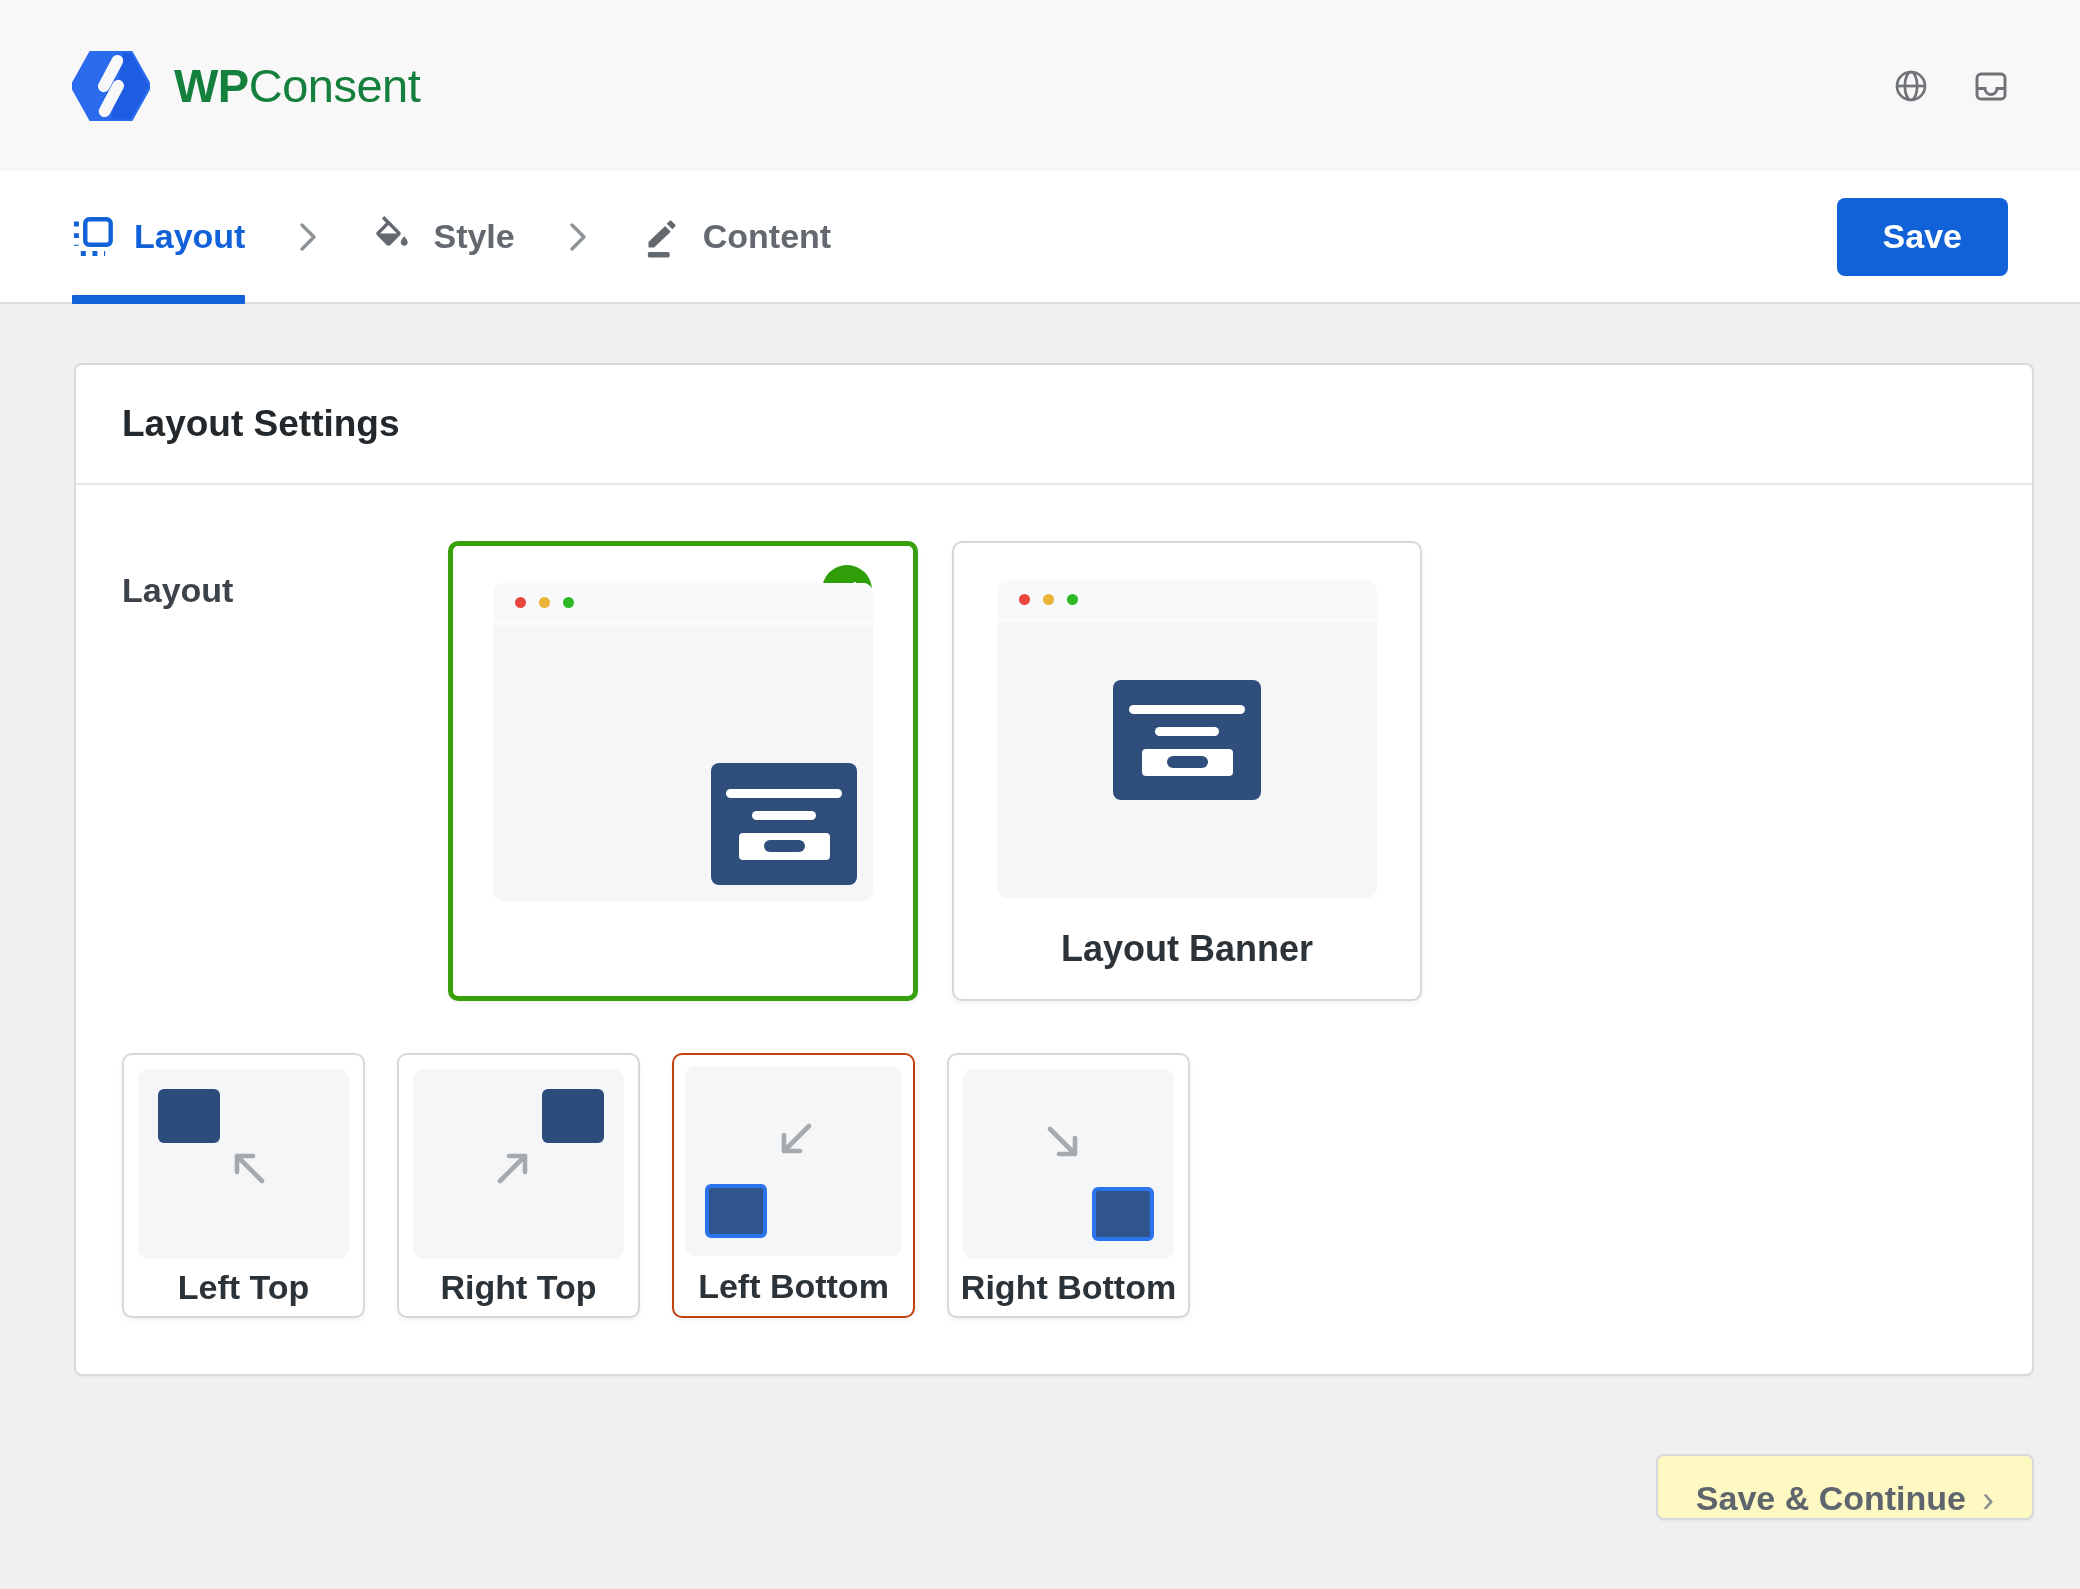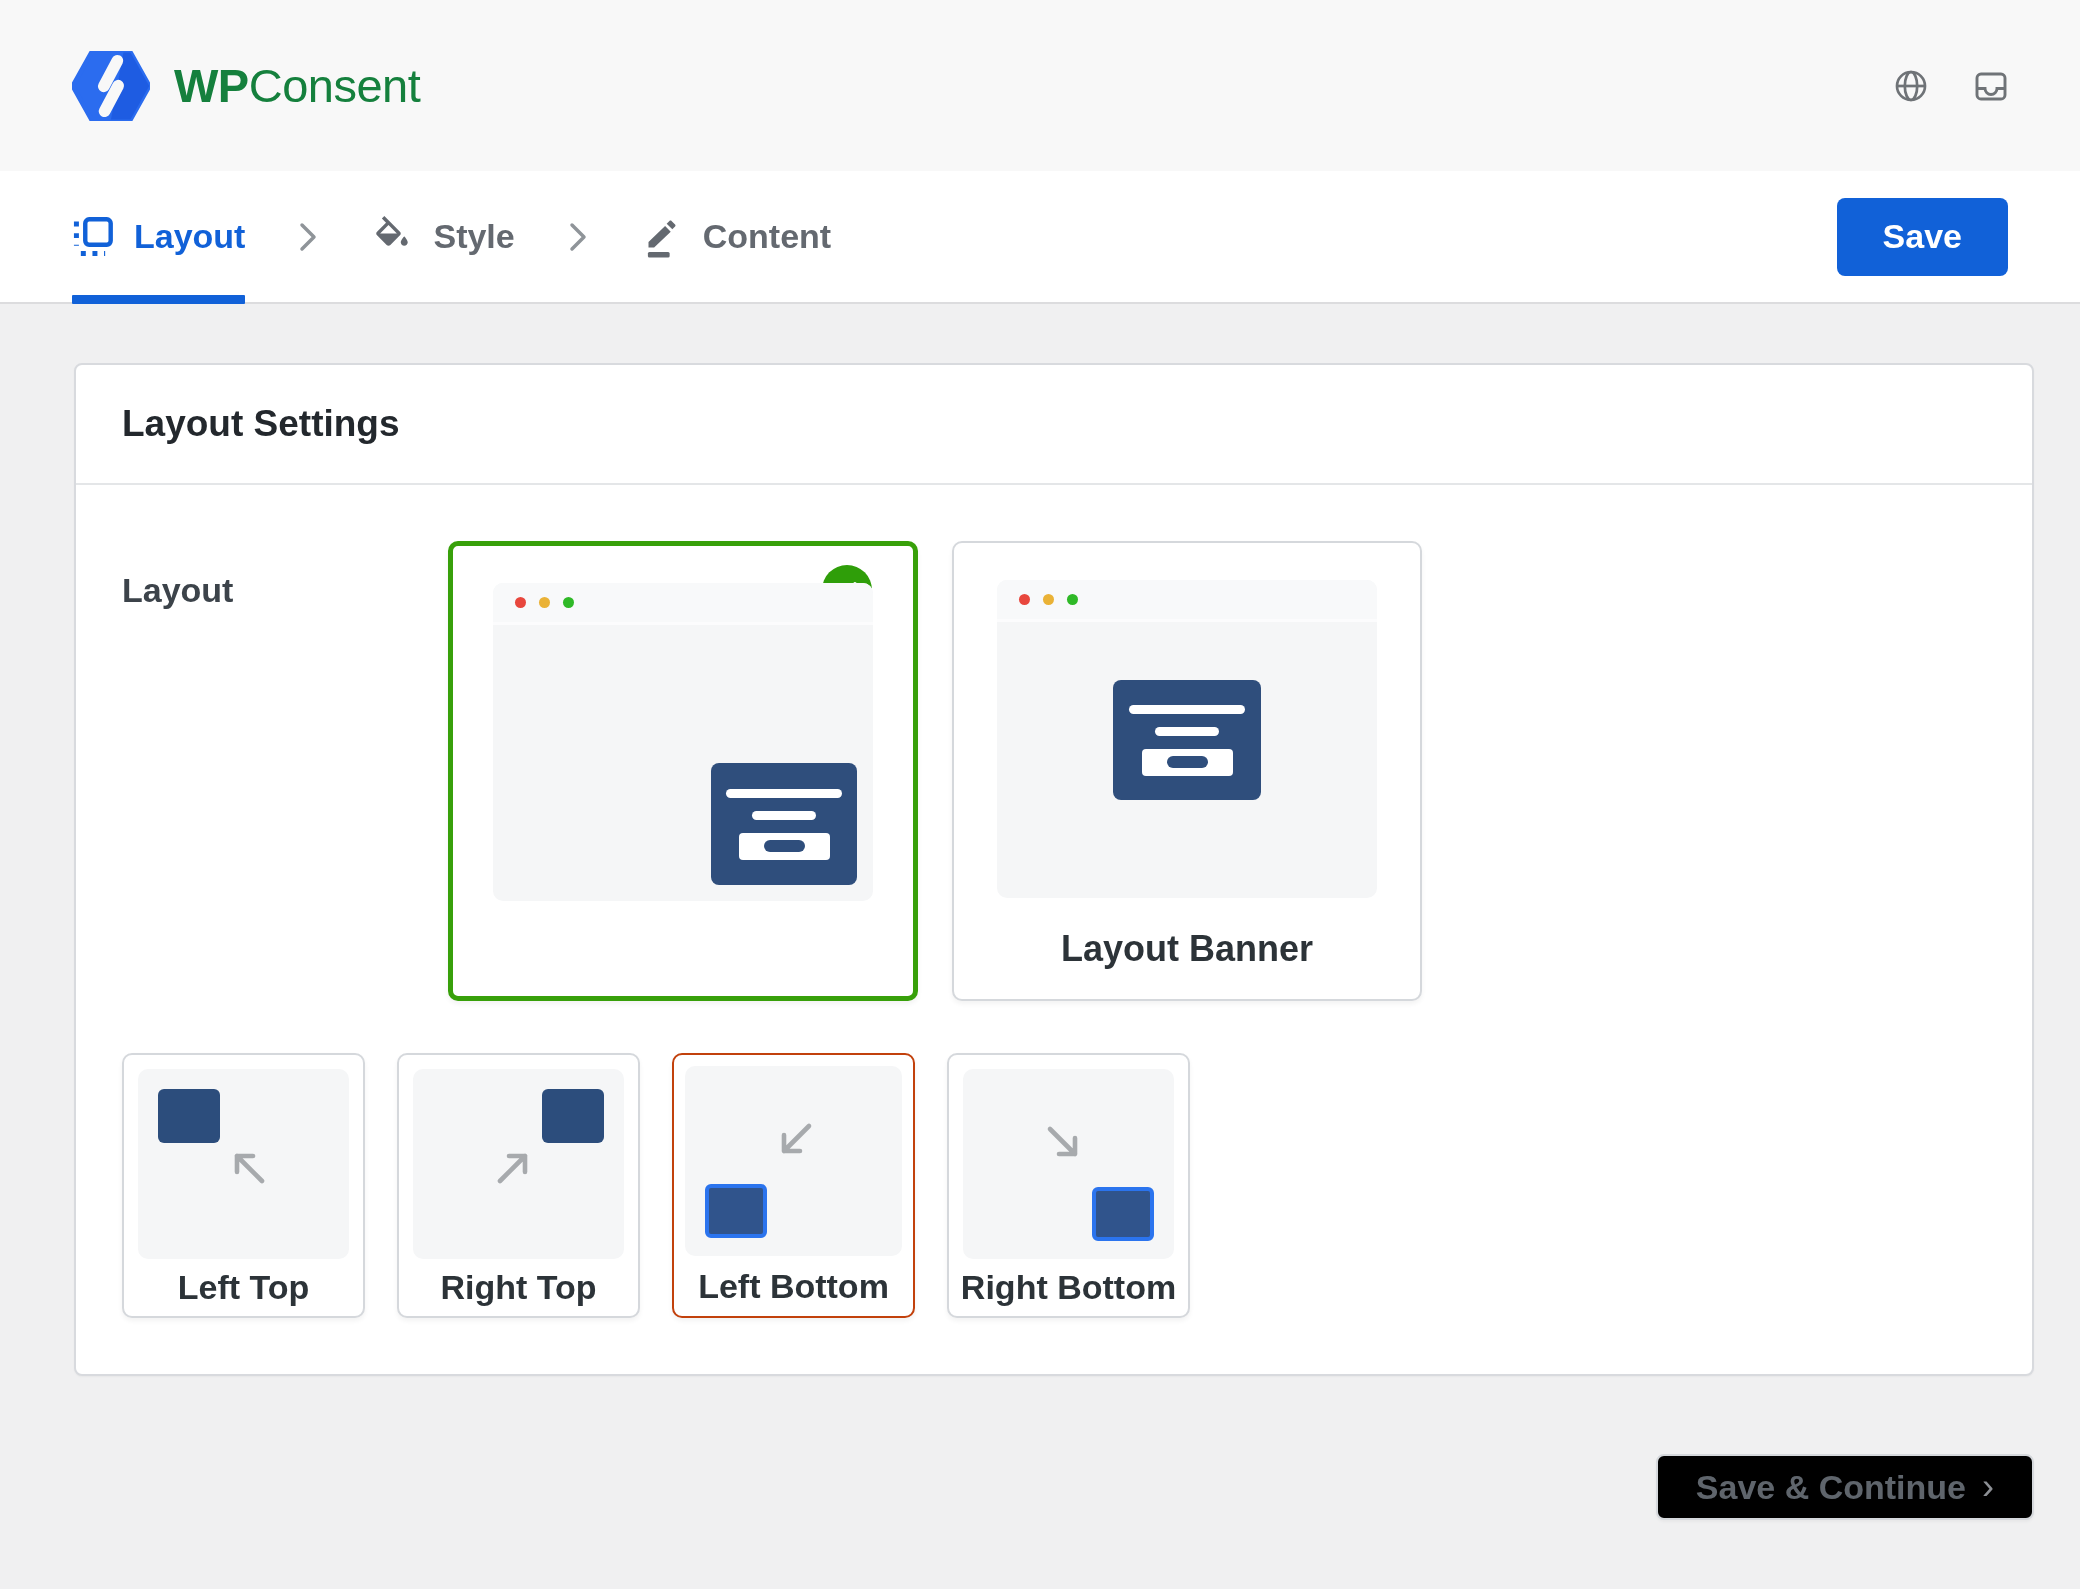--- a/index.html
+++ b/index.html
@@ -156,24 +156,24 @@
   .sq.lb { left:20px; bottom:18px; } .sq.rb { right:20px; bottom:18px; }
   .parrow { position:absolute; width:46px; height:46px; color:#a7aaad; }
   .parrow.to-lt { left:86px; top:74px; }
   .parrow.to-rt { right:86px; top:74px; transform:scaleX(-1); }
   .parrow.to-lb { left:86px; top:52px; transform:scaleY(-1); }
   .parrow.to-rb { right:86px; top:52px; transform:scale(-1,-1); }
 
   
   .footer-row { margin-top:78px; display:flex; justify-content:flex-end; }
   .btn-save-continue {
-    height:66px; padding:0 38px; background:#000000;
+    height:66px; padding:0 38px; background:#fef9c3;
     border:2px solid #d5d8dc; border-radius:8px;
     box-shadow:0 2px 3px rgba(0,0,0,.04);
-    display:flex; align-items:center; gap:16px;
+    display:flex; align-items:flex-end; gap:16px;
     font-size:34px; font-weight:700; color:#5f656c;
     font-family:inherit; cursor:pointer;
   }
   .btn-save-continue .chev { font-size:36px; font-weight:400; color:#8c8f94; line-height:1; }
 </style>
 </head>
 <body>
 
 <header class="app-header">
   <div class="brand">

